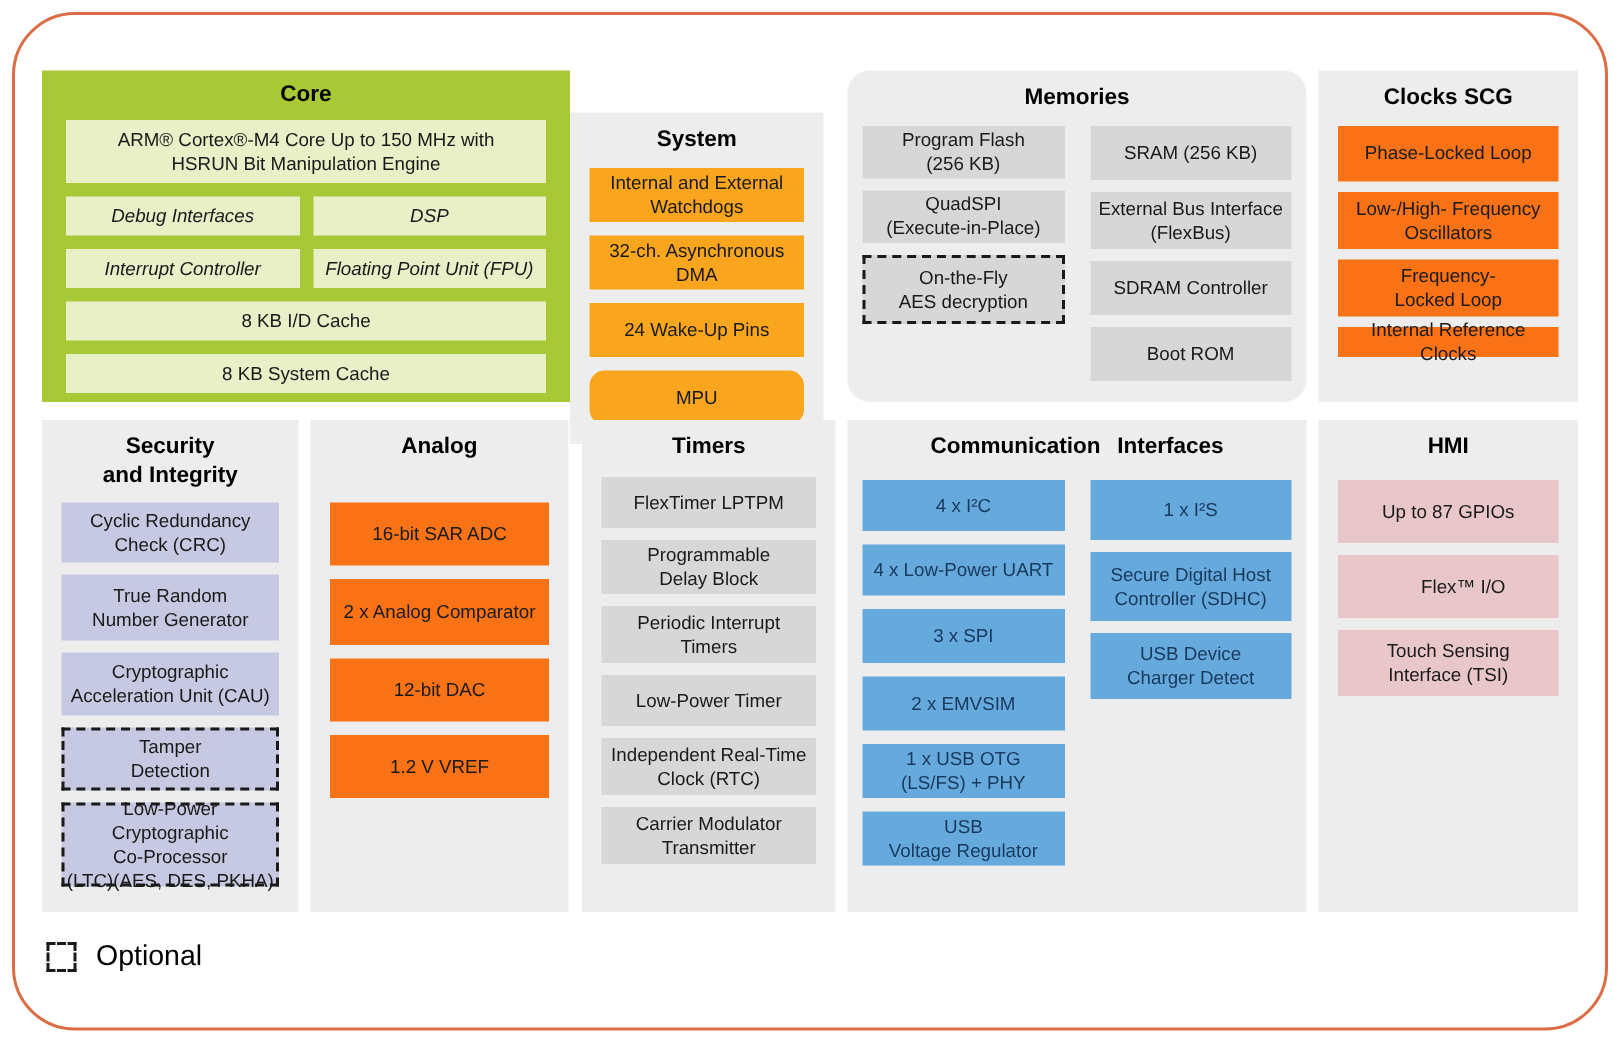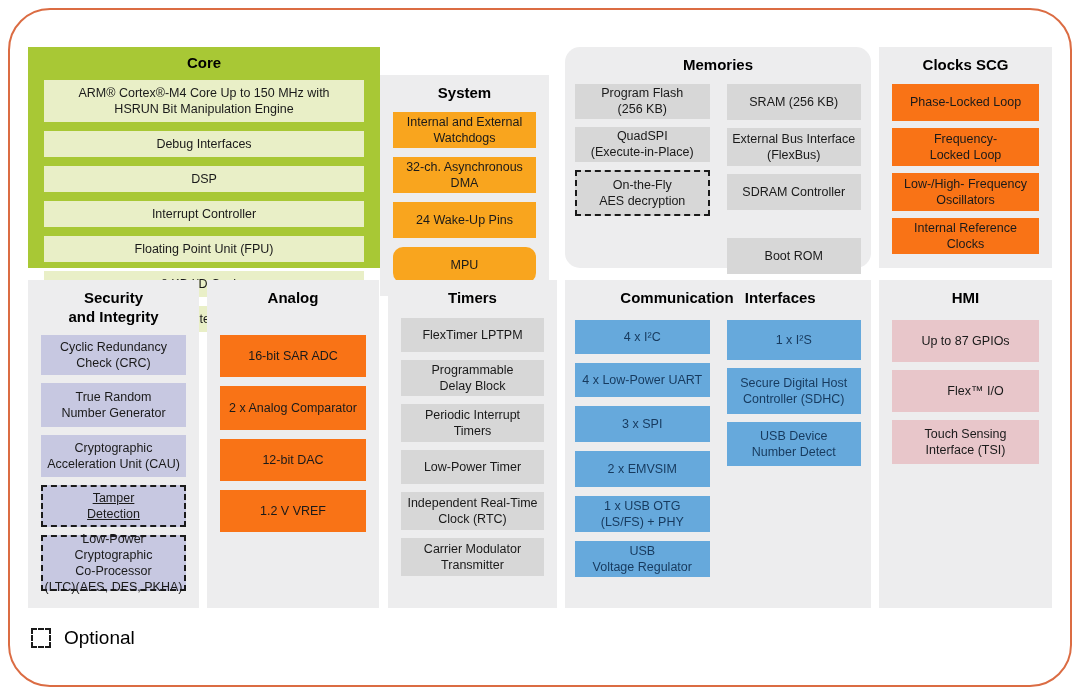--- a/index.html
+++ b/index.html
@@ -24,21 +24,21 @@
   .b-green  { background: #e9efc7; }
   .b-orange { background: #f9a51e; }
   .b-amber  { background: #f97316; }
   .b-gray   { background: #d7d7d7; }
   .b-lav    { background: #c7c8e1; }
   .b-blue   { background: #66a9dc; color: #173a5e; }
   .b-pink   { background: #e8c6ca; }
 
   
   .core-blocks { padding: 7px 16px 0; display: flex; flex-direction: column; gap: 9px; }
-  .core-row { display: grid; grid-template-columns: 1fr; gap: 9px; }
+  .core-row { display: grid; grid-template-columns: 1fr 1fr; gap: 9px; font-style: italic; }
 
   
   .twocol { display: flex; gap: 17px; padding: 9px 10px 0 10px; }
   .col { flex: 1; display: flex; flex-direction: column; gap: 8px; }
 
   
   .legend { position: absolute; left: 31px; top: 627px; display: flex; align-items: center; gap: 13px; }
   .legend-swatch { width: 20px; height: 20px; border: 2px dashed #1a1a1a; background: #fff; }
   .legend-label { font-size: 19px; color: #000; }
 </style>
@@ -87,49 +87,49 @@
         <div class="block b-gray" style="height:35px;">QuadSPI
 (Execute-in-Place)</div>
         <div class="block b-gray optional" style="height:46px;">On-the-Fly
 AES decryption</div>
       </div>
       <div class="col">
         <div class="block b-gray" style="height:36px;">SRAM (256 KB)</div>
         <div class="block b-gray" style="height:38px;">External Bus Interface
 (FlexBus)</div>
         <div class="block b-gray" style="height:36px;">SDRAM Controller</div>
-        <div class="block b-gray" style="height:36px;margin-top:20px;">Boot ROM</div>
+        <div class="block b-gray" style="height:36px;">Boot ROM</div>
       </div>
     </div>
   </div>
 
   <div class="section" style="left:879px; top:47px; width:173px; height:221px;">
     <div class="sec-title">Clocks SCG</div>
     <div class="blocks" style="gap:7px;">
       <div class="block b-amber" style="height:37px;">Phase-Locked Loop</div>
+      <div class="block b-amber" style="height:38px;">Low-/High- Frequency
+Oscillators</div>
       <div class="block b-amber" style="height:38px;">Frequency-
 Locked Loop</div>
-      <div class="block b-amber" style="height:38px;">Low-/High- Frequency
-Oscillators</div>
-      <div class="block b-amber" style="height:36px;">Internal Reference
+      <div class="block b-amber" style="height:20px;">Internal Reference
 Clocks</div>
     </div>
   </div>
 
   <div class="section" style="left:28px; top:280px; width:171px; height:328px;">
     <div class="sec-title">Security
 and Integrity</div>
     <div class="blocks" style="padding-top:8px; gap:8px;">
       <div class="block b-lav" style="height:40px;">Cyclic Redundancy
 Check (CRC)</div>
       <div class="block b-lav" style="height:44px;">True Random
 Number Generator</div>
       <div class="block b-lav" style="height:42px;">Cryptographic
 Acceleration Unit (CAU)</div>
-      <div class="block b-lav optional" style="height:42px;text-decoration:underline;">Tamper
+      <div class="block b-lav optional" style="height:42px;">Tamper
 Detection</div>
       <div class="block b-lav optional" style="height:56px;">Low-Power Cryptographic
 Co-Processor
 (LTC)(AES, DES, PKHA)</div>
     </div>
   </div>
 
   <div class="section" style="left:207px; top:280px; width:172px; height:328px;">
     <div class="sec-title">Analog</div>
     <div class="blocks" style="padding-top:27px; gap:9px;">
@@ -167,21 +167,21 @@
         <div class="block b-blue" style="height:36px;">1 x USB OTG
 (LS/FS) + PHY</div>
         <div class="block b-blue" style="height:36px;">USB
 Voltage Regulator</div>
       </div>
       <div class="col" style="gap:8px;">
         <div class="block b-blue" style="height:40px;">1 x I²S</div>
         <div class="block b-blue" style="height:46px;">Secure Digital Host
 Controller (SDHC)</div>
         <div class="block b-blue" style="height:44px;">USB Device
-Number Detect</div>
+Charger Detect</div>
       </div>
     </div>
   </div>
 
   <div class="section" style="left:879px; top:280px; width:173px; height:328px;">
     <div class="sec-title">HMI</div>
     <div class="blocks" style="padding-top:12px; gap:8px;">
       <div class="block b-pink" style="height:42px;">Up to 87 GPIOs</div>
       <div class="block b-pink" style="height:42px;padding-left:20px;">Flex™ I/O</div>
       <div class="block b-pink" style="height:44px;">Touch Sensing

